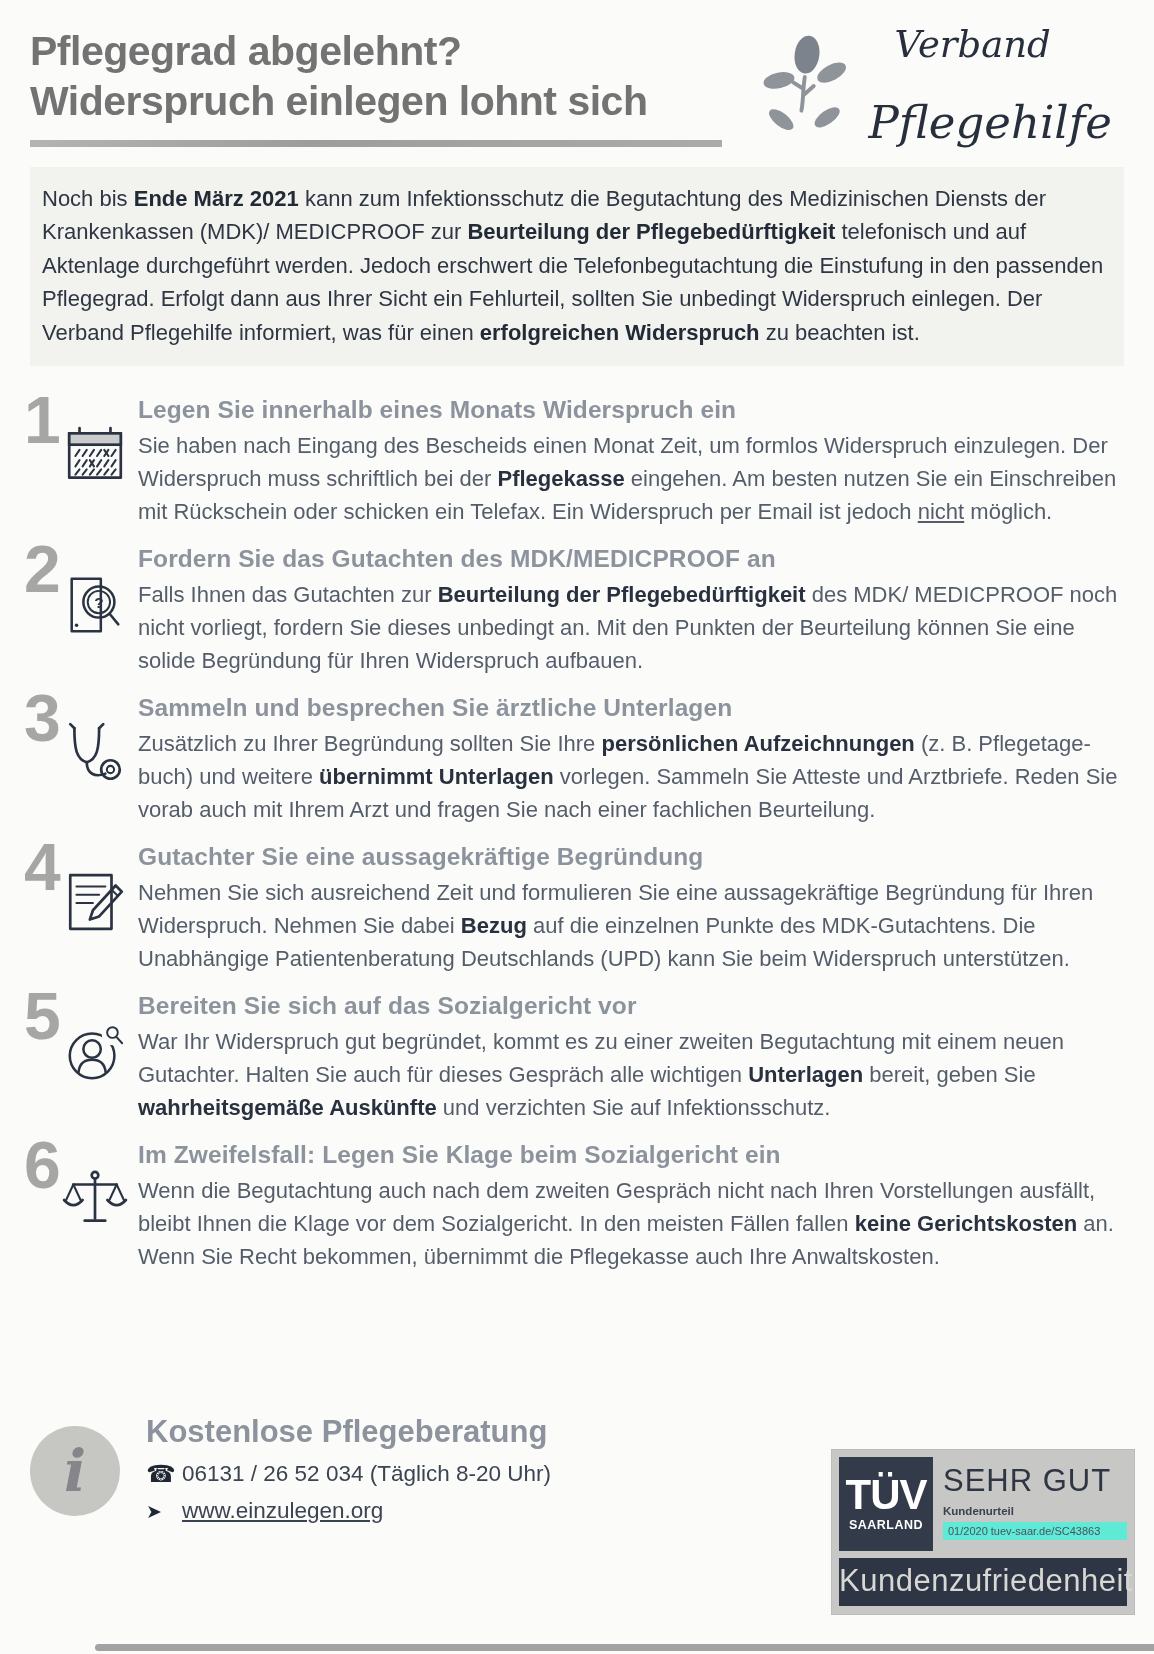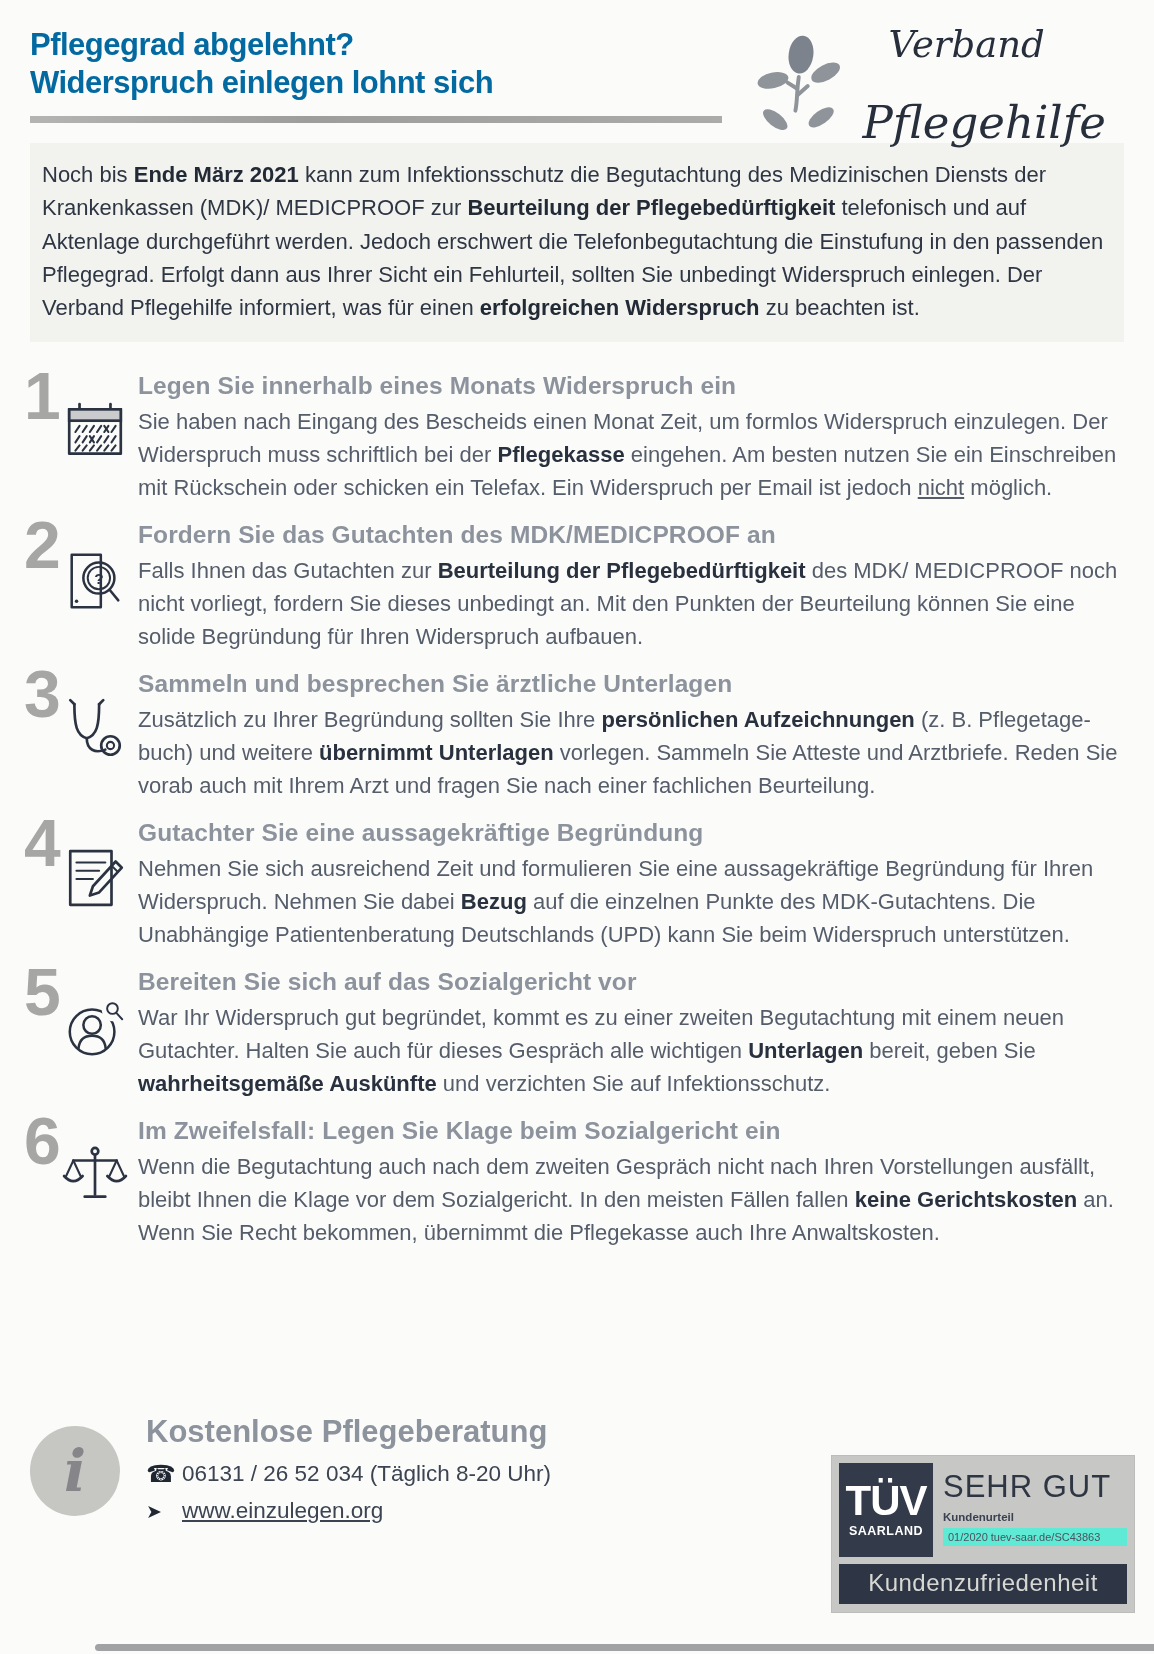--- a/index.html
+++ b/index.html
@@ -7,28 +7,28 @@
     width:1154px; height:1654px;
     background:#fbfbf9;
     font-family:"Liberation Sans", sans-serif;
     color:#2e3644;
     position:relative;
     overflow:hidden;
   }
   
   .header { position:relative; padding:26px 30px 0 30px; }
   .page-title {
-    font-size:31px; font-weight:bold; color:#0369a1;
+    font-size:41px; font-weight:bold; color:#737373;
     line-height:1.22; letter-spacing:-0.5px; max-width:760px;
   }
   .title-bar {
     width:692px; height:7px; margin-top:14px;
     background:linear-gradient(90deg,#b4b4b2,#9d9d9b 40%,#ababa9);
   }
-  .brand { position:absolute; top:26px; right:48px; display:flex; align-items:center; }
+  .brand { position:absolute; top:26px; right:42px; display:flex; align-items:center; }
   .brand svg { width:112px; height:112px; }
   .brand-text { font-family:"DejaVu Serif", serif; font-style:italic; color:#272f3d; line-height:1.02; margin-left:6px; }
   .brand-line1 { font-size:37px; padding-left:26px; }
   .brand-line2 { font-size:45px; font-weight:normal;margin-top:36px; }
   
   .intro {
     margin:20px 30px 0 30px;
     background:#f2f2ee;
     padding:15px 18px 17px 12px;
     font-size:22px; line-height:1.52;
@@ -67,38 +67,38 @@
   }
   .contact { margin-left:26px; }
   .contact-heading { font-size:31px; font-weight:bold; color:#8d939d; margin-top:2px; }
   .contact-line { display:flex; align-items:center; margin-top:10px; font-size:22.5px; color:#3c4452; }
   .glyph { font-family:"DejaVu Sans", sans-serif; color:#1f2733; width:36px; display:inline-block; }
   .glyph.phone { font-size:24px; }
   .glyph.arrow { font-size:19px; }
   .website { text-decoration:underline; color:#3c4452; cursor:pointer; }
   
   .badge {
-    position:absolute; right:0; top:44px;
+    position:absolute; right:0; top:38px;
     width:288px; background:#c7c7c5; padding:7px 7px 8px 7px;
     box-shadow:0 0 0 1px #bcbcba;
   }
   .badge-top { display:flex; }
   .tuv-box {
     flex:none; width:94px; height:94px; background:#333a4a; color:#ffffff;
     display:flex; flex-direction:column; align-items:center; justify-content:center;
   }
   .tuv-name { font-size:42px; font-weight:bold; line-height:0.9; letter-spacing:-1px; }
   .tuv-region { font-size:12.5px; font-weight:bold; letter-spacing:0.5px; margin-top:4px; }
   .badge-right { flex:1; padding:6px 0 0 10px; }
   .rating { font-size:31px; color:#2e3543; letter-spacing:1px; }
   .rating-sub { font-size:11.5px; color:#3a4150; margin-top:6px; font-weight:bold; }
   .cert-strip { background:#5eead4; font-size:11px; color:#4c5362; margin-top:5px; padding:3px 5px; white-space:nowrap; }
   .badge-bottom {
     margin-top:7px; background:#2e3544; color:#d7d7d3;
-    font-size:24px; text-align:center; padding:5px 0 7px 0; letter-spacing:0.5px;
+    font-size:31px; text-align:center; padding:5px 0 7px 0; letter-spacing:0.5px;
   }
   
   .scan-bar {
     position:absolute; bottom:3px; left:95px; right:0; height:7px;
     background:#8f9294; border-radius:4px 0 0 4px; opacity:0.85;
   }
   .ico { stroke:#2b3342; stroke-width:2.6; fill:none; stroke-linecap:round; stroke-linejoin:round; }
   .ico-thin { stroke:#2b3342; stroke-width:2; fill:none; stroke-linecap:round; }
 </style>
 </head>

